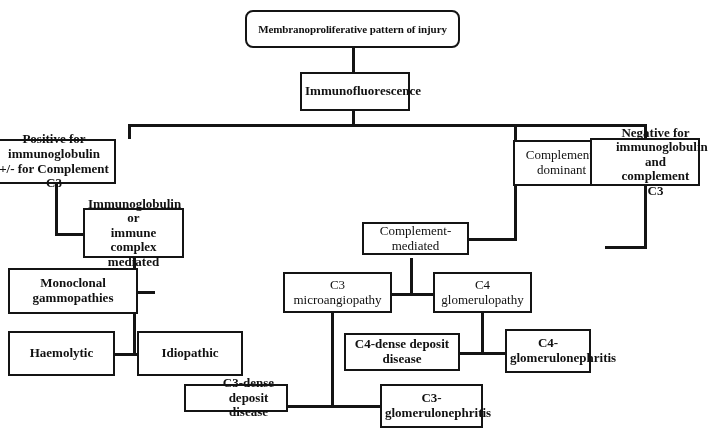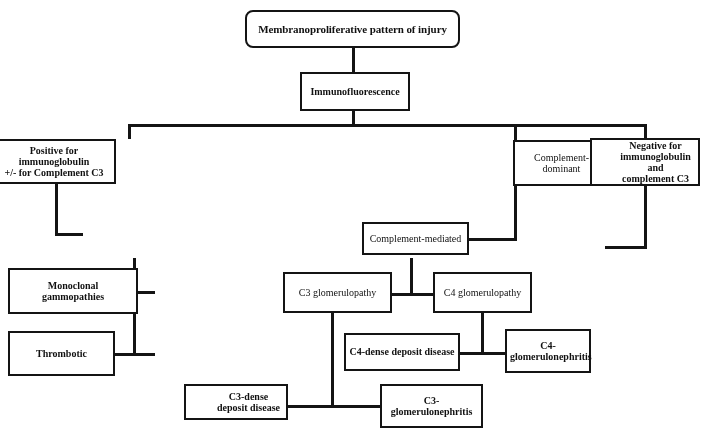--- a/index.html
+++ b/index.html
@@ -29,21 +29,21 @@
     z-index: 3;
     padding: 1px 3px;
   }
   .node .txt {
     display: block;
     width: 100%;
     white-space: pre-line;
   }
   .bold .txt { font-weight: bold; }
   .node.n-root       { font-size: 11px; font-weight: bold; letter-spacing: -0.1px; border-radius: 8px; }
-  .node.n-small      { font-size: 10px; }
+  .node.n-small      { font-size: 13px; }
   .node.n-list       { font-size: 10px; line-height: 1.18; font-weight: bold; }
   .conn {
     position: absolute;
     background: #141414;
     z-index: 1;
   }
 </style>
 </head>
 <body>
 
@@ -108,54 +108,62 @@
   <div class="node n-small" style="left:469px; top:140px; width:97px; height:46px;margin-left:44px;">
     <span class="txt">Complement-dominant</span>
   </div>
 
   <div class="node n-small bold" style="left:590px; top:138px; width:110px; height:48px;padding-left:24px;">
     <span class="txt">Negative for
 immunoglobulin and
 complement C3</span>
   </div>
 
+  <div class="node n-small bold" style="left:83px; top:208px; width:101px; height:50px;">
+    <span class="txt">Immunoglobulin or
+immune complex
+mediated</span>
+  </div>
 
   <div class="node n-small" style="left:362px; top:222px; width:107px; height:33px;">
     <span class="txt">Complement-mediated</span>
   </div>
 
 
   <div class="node n-small bold" style="left:8px; top:268px; width:130px; height:46px;">
     <span class="txt">Monoclonal
 gammopathies</span>
   </div>
 
 
   <div class="node n-small bold" style="left:8px; top:331px; width:107px; height:45px;">
-    <span class="txt">Thrombotic</span>
+    <span class="txt">Haemolytic</span>
   </div>
 
+  <div class="node n-small bold" style="left:137px; top:331px; width:106px; height:45px;">
+    <span class="txt">Idiopathic</span>
+  </div>
 
   <div class="node n-small" style="left:283px; top:272px; width:109px; height:41px;">
-    <span class="txt">C3 glomerulopathy</span>
+    <span class="txt">C3 microangiopathy</span>
   </div>
 
   <div class="node n-small" style="left:433px; top:272px; width:99px; height:41px;">
     <span class="txt">C4 glomerulopathy</span>
   </div>
 
   <div class="node n-small bold" style="left:344px; top:333px; width:116px; height:38px;">
     <span class="txt">C4-dense deposit disease</span>
   </div>
 
   <div class="node n-small bold" style="left:505px; top:329px; width:86px; height:44px;">
     <span class="txt">C4-glomerulonephritis</span>
   </div>
 
-  <div class="node n-small bold" style="left:184px; top:384px; width:104px; height:36px;padding-left:28px;">
+  <div class="node n-small bold" style="left:184px; top:384px; width:104px; height:28px;padding-left:28px;">
     <span class="txt">C3-dense deposit disease</span>
   </div>
 
   <div class="node n-small bold" style="left:380px; top:384px; width:103px; height:44px;">
     <span class="txt">C3-glomerulonephritis</span>
   </div>
 
 </div>
 
 </body></html>

